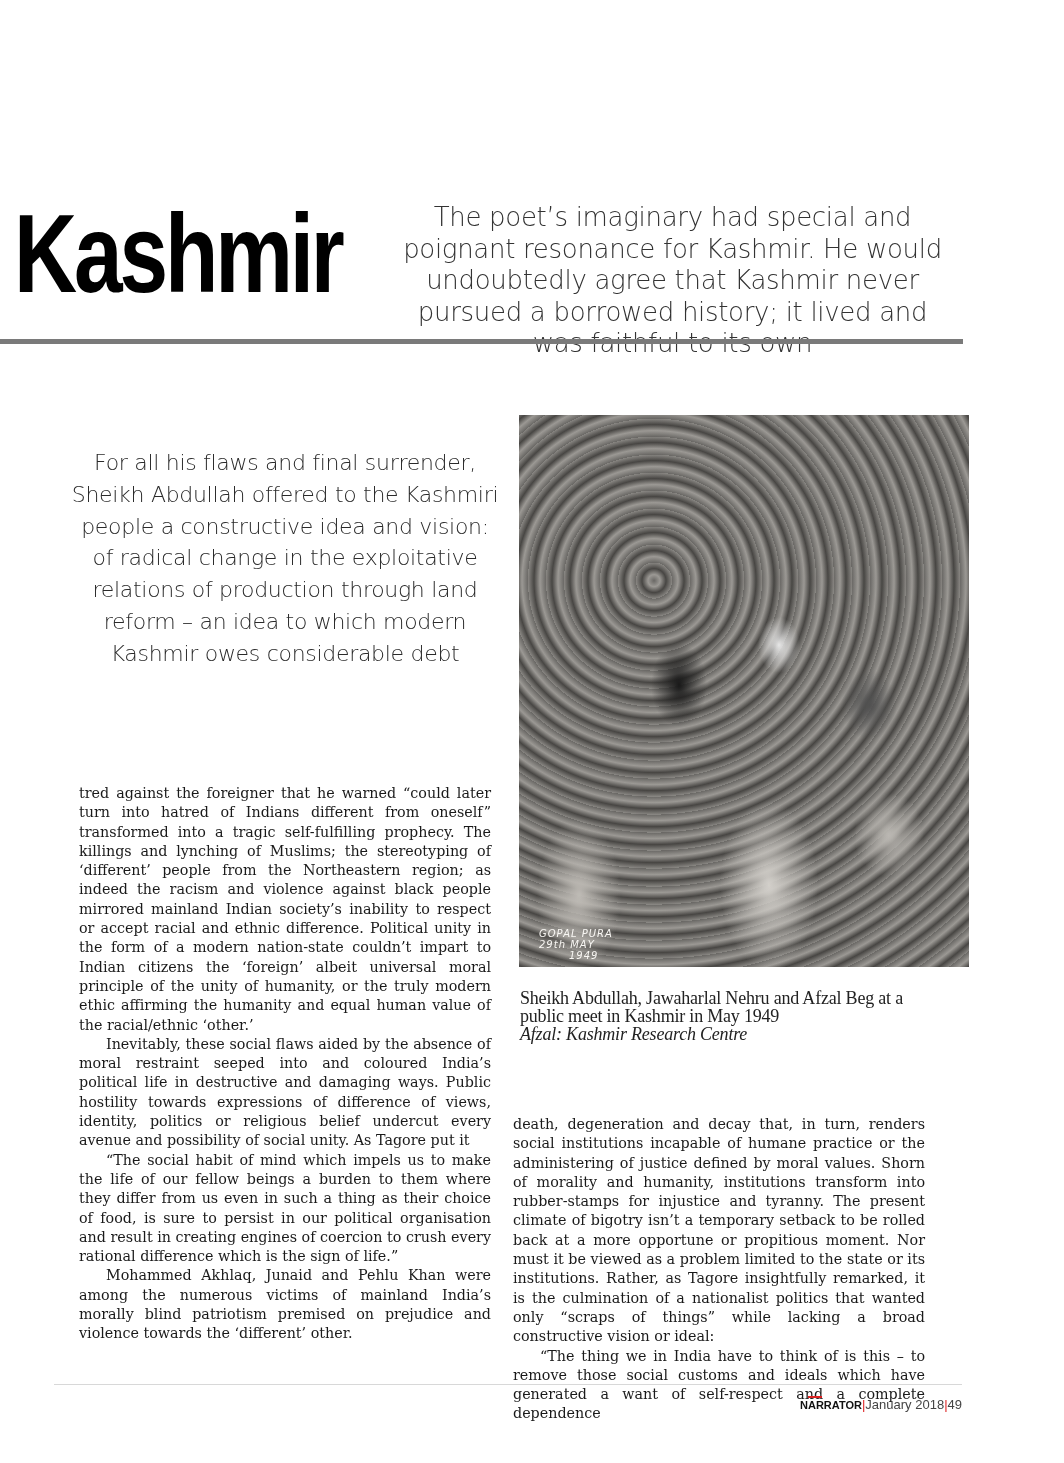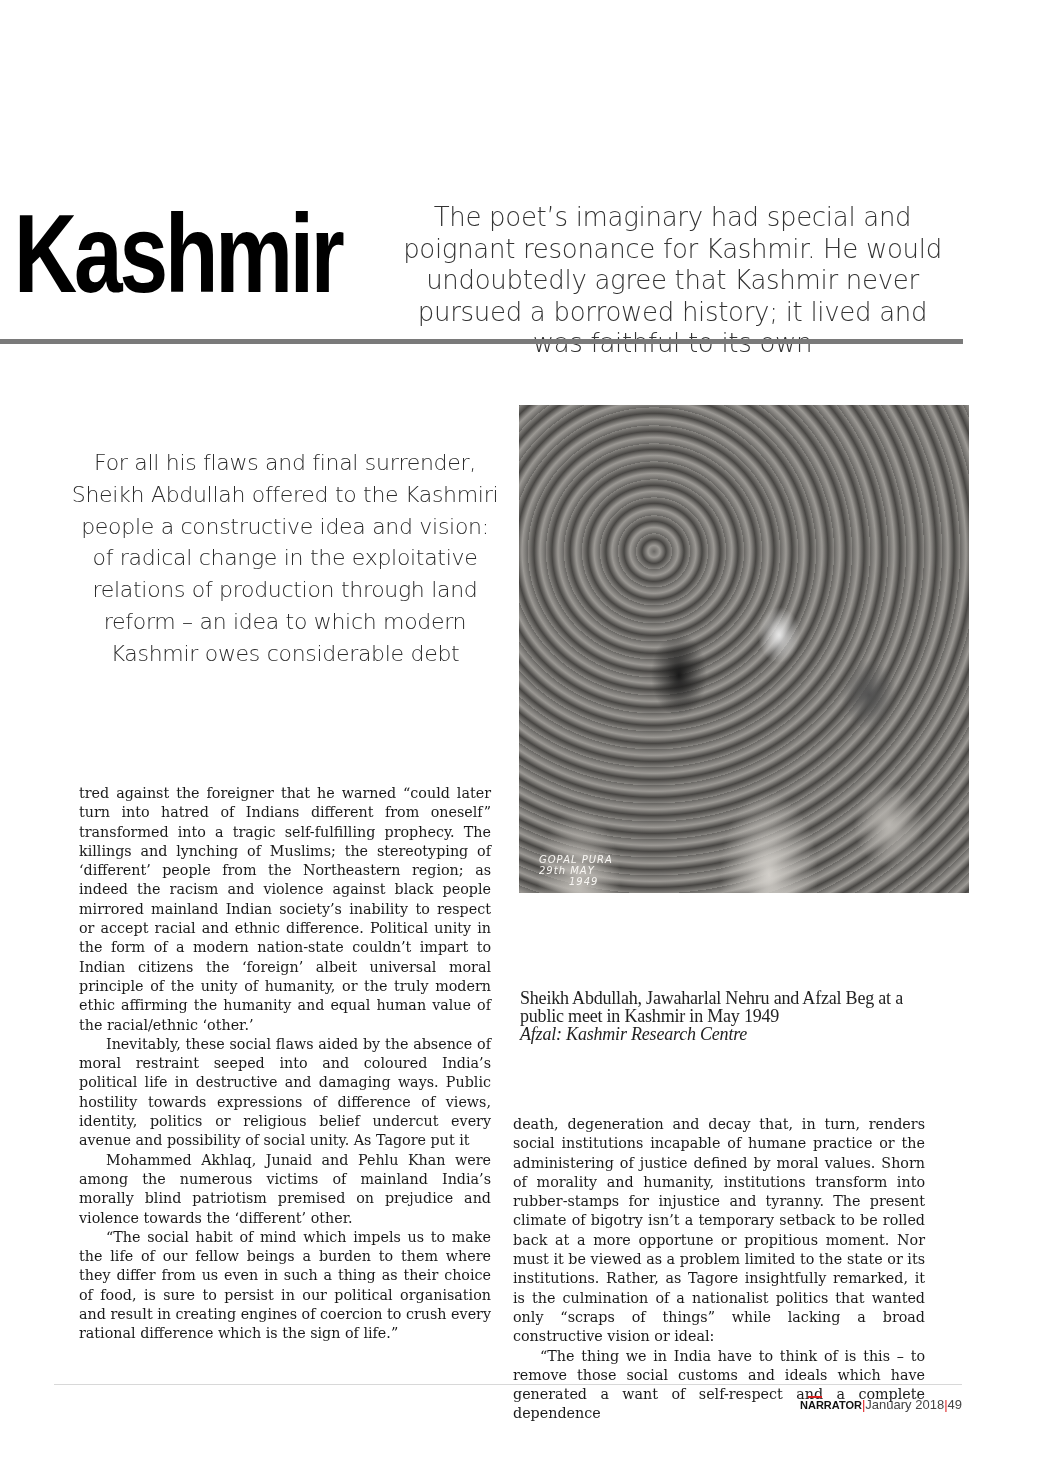--- a/index.html
+++ b/index.html
@@ -22,21 +22,21 @@
   }
 
   .pullquote {
     position: absolute; left: 70px; top: 447px; width: 430px;
     font-family: "DejaVu Sans", sans-serif; font-weight: 300;
     font-size: 22px; line-height: 31.8px; text-align: center; color: #2a2a2a;
     letter-spacing: -0.3px;
   }
 
   .photo {
-    position: absolute; left: 519px; top: 405px; width: 450px; height: 488px;
+    position: absolute; left: 519px; top: 415px; width: 450px; height: 552px;
     background:
       radial-gradient(ellipse 40px 60px at 160px 270px, #222 0%, transparent 70%),
       radial-gradient(ellipse 30px 40px at 260px 230px, #ddd 0%, transparent 70%),
       radial-gradient(ellipse 40px 50px at 350px 290px, #555 0%, transparent 70%),
       radial-gradient(ellipse 70px 120px at 250px 470px, #cfc8bc 0%, transparent 70%),
       radial-gradient(ellipse 60px 110px at 60px 480px, #bdb5a8 0%, transparent 70%),
       radial-gradient(ellipse 50px 60px at 370px 420px, #b9b2a6 0%, transparent 70%),
       repeating-radial-gradient(circle at 30% 30%, #6e6a63 0px, #9c968c 6px, #4f4b45 12px, #8a857c 18px),
       #7b766d;
     filter: grayscale(0.6) contrast(1.1);
@@ -100,22 +100,22 @@
 </div>
 
 <div class="caption">
   <span>Sheikh Abdullah, Jawaharlal Nehru and Afzal Beg at a public meet in Kashmir in May 1949</span>
   <span class="credit">Afzal: Kashmir Research Centre</span>
 </div>
 
 <div class="col col-left">
   <p>tred against the foreigner that he warned “could later turn into hatred of Indians different from oneself” transformed into a tragic self-fulfilling prophecy. The killings and lynching of Muslims; the stereotyping of ‘different’ people from the Northeastern region; as indeed the racism and violence against black people mirrored mainland Indian society’s inability to respect or accept racial and ethnic difference. Political unity in the form of a modern nation-state couldn’t impart to Indian citizens the ‘foreign’ albeit universal moral principle of the unity of humanity, or the truly modern ethic affirming the humanity and equal human value of the racial/ethnic ‘other.’</p>
   <p class="indent">Inevitably, these social flaws aided by the absence of moral restraint seeped into and coloured India’s political life in destructive and damaging ways. Public hostility towards expressions of difference of views, identity, politics or religious belief undercut every avenue and possibility of social unity. As Tagore put it</p>
+  <p class="indent">“The social habit of mind which impels us to make the life of our fellow beings a burden to them where they differ from us even in such a thing as their choice of food, is sure to persist in our political organisation and result in creating engines of coercion to crush every rational difference which is the sign of life.”</p>
   <p class="indent">Mohammed Akhlaq, Junaid and Pehlu Khan were among the numerous victims of mainland India’s morally blind patriotism premised on prejudice and violence towards the ‘different’ other.</p>
-  <p class="indent">“The social habit of mind which impels us to make the life of our fellow beings a burden to them where they differ from us even in such a thing as their choice of food, is sure to persist in our political organisation and result in creating engines of coercion to crush every rational difference which is the sign of life.”</p>
 </div>
 
 <div class="col col-right">
   <p>death, degeneration and decay that, in turn, renders social institutions incapable of humane practice or the administering of justice defined by moral values. Shorn of morality and humanity, institutions transform into rubber-stamps for injustice and tyranny. The present climate of bigotry isn’t a temporary setback to be rolled back at a more opportune or propitious moment.  Nor must it be viewed as a problem limited to the state or its institutions. Rather, as Tagore insightfully remarked, it is the culmination of a nationalist politics that wanted only “scraps of things” while lacking a broad constructive vision or ideal:</p>
   <p class="indent">“The thing we in India have to think of is this – to remove those social customs and ideals which have generated a want of self-respect and a complete dependence</p>
 </div>
 
 <div class="rule-bottom"></div>
 <div class="footer">
   <span class="brand">NARRATOR</span>

